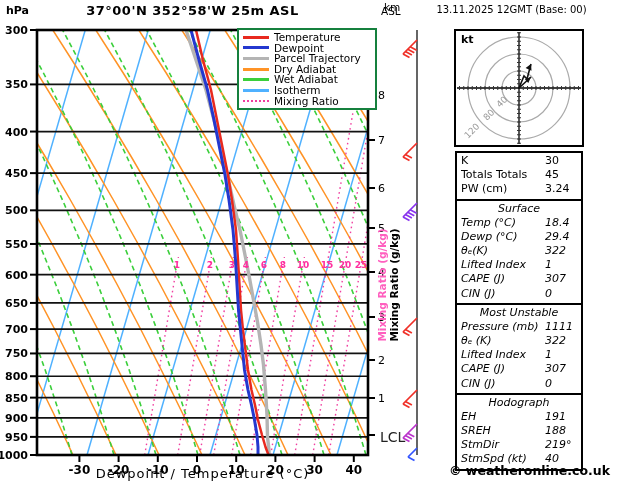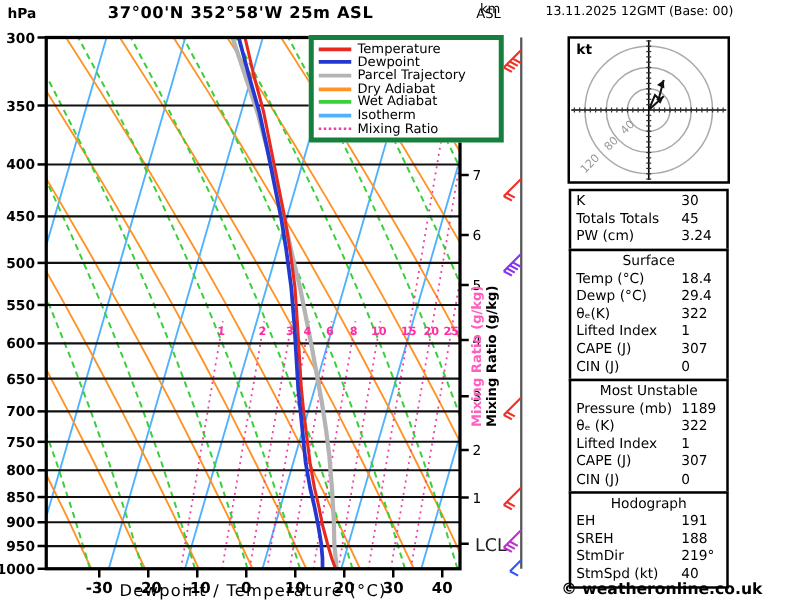--- a/index.html
+++ b/index.html
@@ -6,26 +6,26 @@
   body{font-family:"DejaVu Sans","Liberation Sans",sans-serif;}
   #stage{position:relative;width:629px;height:486px;background:#fff;overflow:hidden;}
   .abs{position:absolute;}
   #chart-svg{position:absolute;left:0;top:0;z-index:1;}
   .overlay{z-index:2;}
   #hpa-label{left:6px;top:4px;font-size:11px;font-weight:bold;}
   #main-title{left:40px;top:3px;width:305px;text-align:center;font-weight:bold;font-size:13px;letter-spacing:.5px;white-space:nowrap;}
   #km-label{left:384px;top:1px;font-size:10.5px;}
   #asl-label{left:381px;top:5px;font-size:10.5px;}
   #datetime{left:396px;top:4px;width:231px;text-align:center;font-weight:normal;font-size:10px;white-space:nowrap;}
-  #legend{left:247px;top:28px;width:128px;border:4px solid #15803d;background:#fff;padding:2px 16px 2px 4px;}
+  #legend{left:237px;top:28px;width:128px;border:2px solid #15803d;background:#fff;padding:2px 4px 2px 4px;}
   .leg-row{display:flex;align-items:center;height:10.6px;font-size:10.5px;white-space:nowrap;line-height:10.6px;}
   .leg-swatch{width:26px;flex:0 0 26px;margin-right:5px;height:0;}
   #info-table{left:455px;top:151px;width:128px;font-size:11px;}
   .tbox{border:2px solid #000;background:#fff;padding:1px 0 2px 0;}
-  .tbox + .tbox{margin-top:-2px;}
+  .tbox + .tbox{margin-top:-2px;font-style:italic;}
   .thead{text-align:center;line-height:14px;}
   .trow{display:flex;line-height:14.2px;padding:0 2px 0 4px;white-space:nowrap;}
   .tlabel{width:84px;flex:0 0 84px;}
   .tvalue{flex:1;}
   #x-axis-title{left:37px;top:466px;width:331px;text-align:center;font-size:13px;letter-spacing:1px;white-space:nowrap;}
   #watermark{left:432px;top:463px;width:195px;text-align:center;font-weight:bold;font-size:12.5px;white-space:nowrap;}
   .mixlab{width:210px;top:390px;font-size:10.5px;font-weight:bold;text-align:center;transform:rotate(-90deg);transform-origin:0 0;white-space:nowrap;}
   #mix-label-magenta{left:376px;color:#ff5fbf;}
   #mix-label-black{left:388px;color:#000;}
   #lcl-label{left:380px;top:429px;font-size:14px;color:#222;}
@@ -397,21 +397,21 @@
         </div>
         <div class="trow">
           <span class="tlabel">CIN (J)</span>
           <span class="tvalue">0</span>
         </div>
       </div>
       <div class="tbox">
         <div class="thead">Most Unstable</div>
         <div class="trow">
           <span class="tlabel">Pressure (mb)</span>
-          <span class="tvalue">1189</span>
+          <span class="tvalue">1111</span>
         </div>
         <div class="trow">
           <span class="tlabel">θₑ (K)</span>
           <span class="tvalue">322</span>
         </div>
         <div class="trow">
           <span class="tlabel">Lifted Index</span>
           <span class="tvalue">1</span>
         </div>
         <div class="trow">

